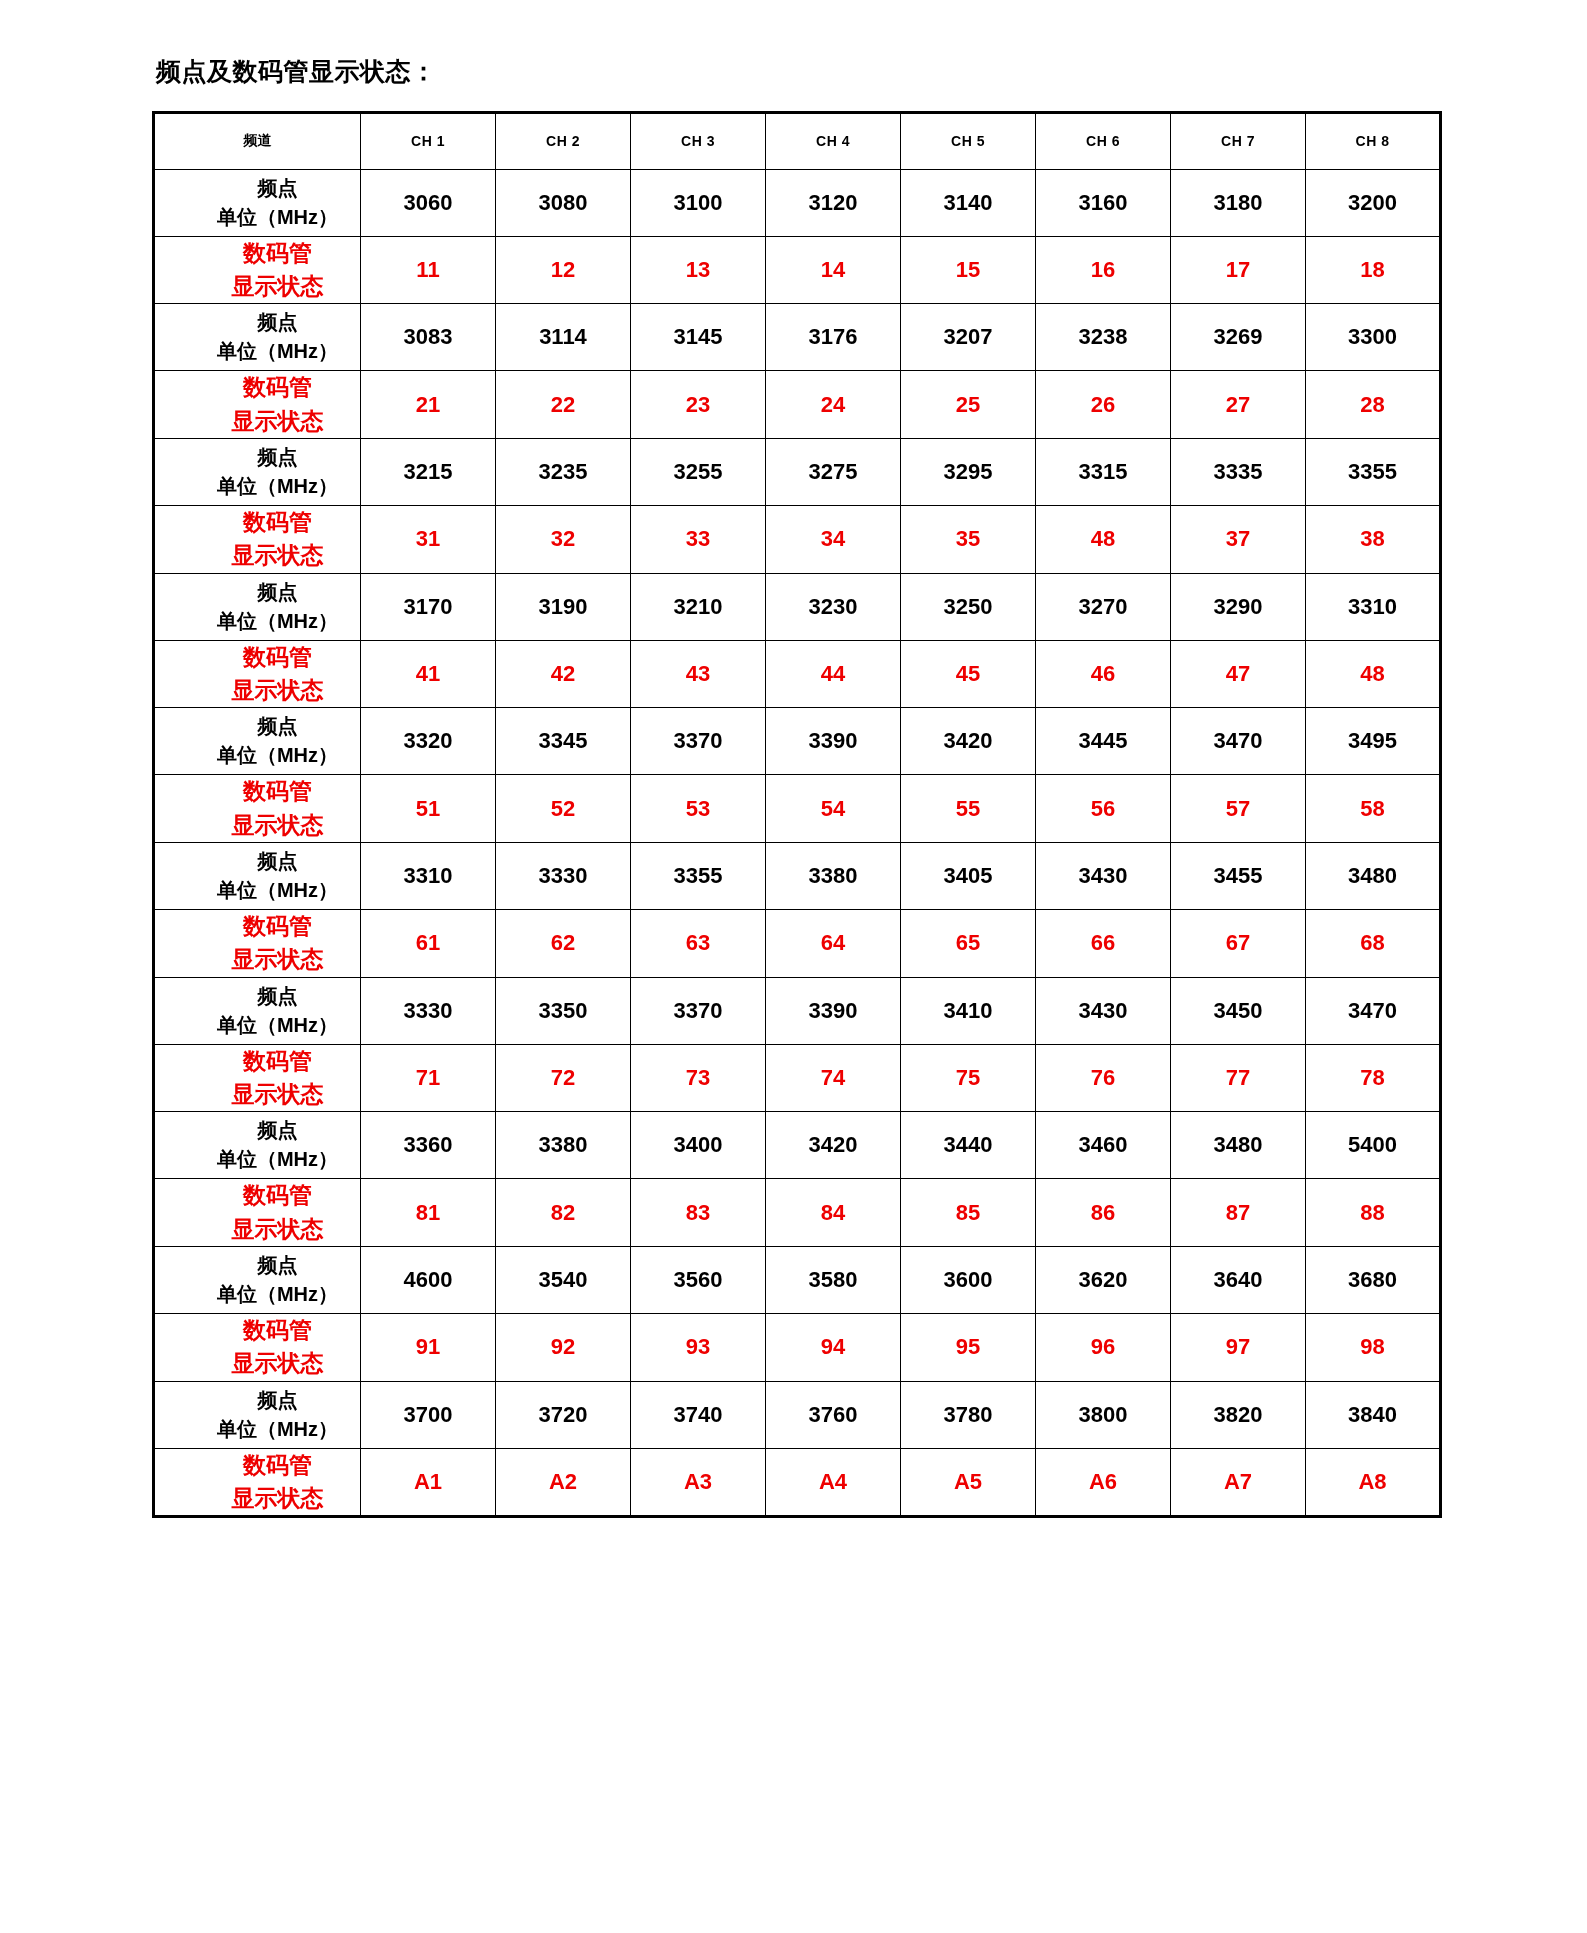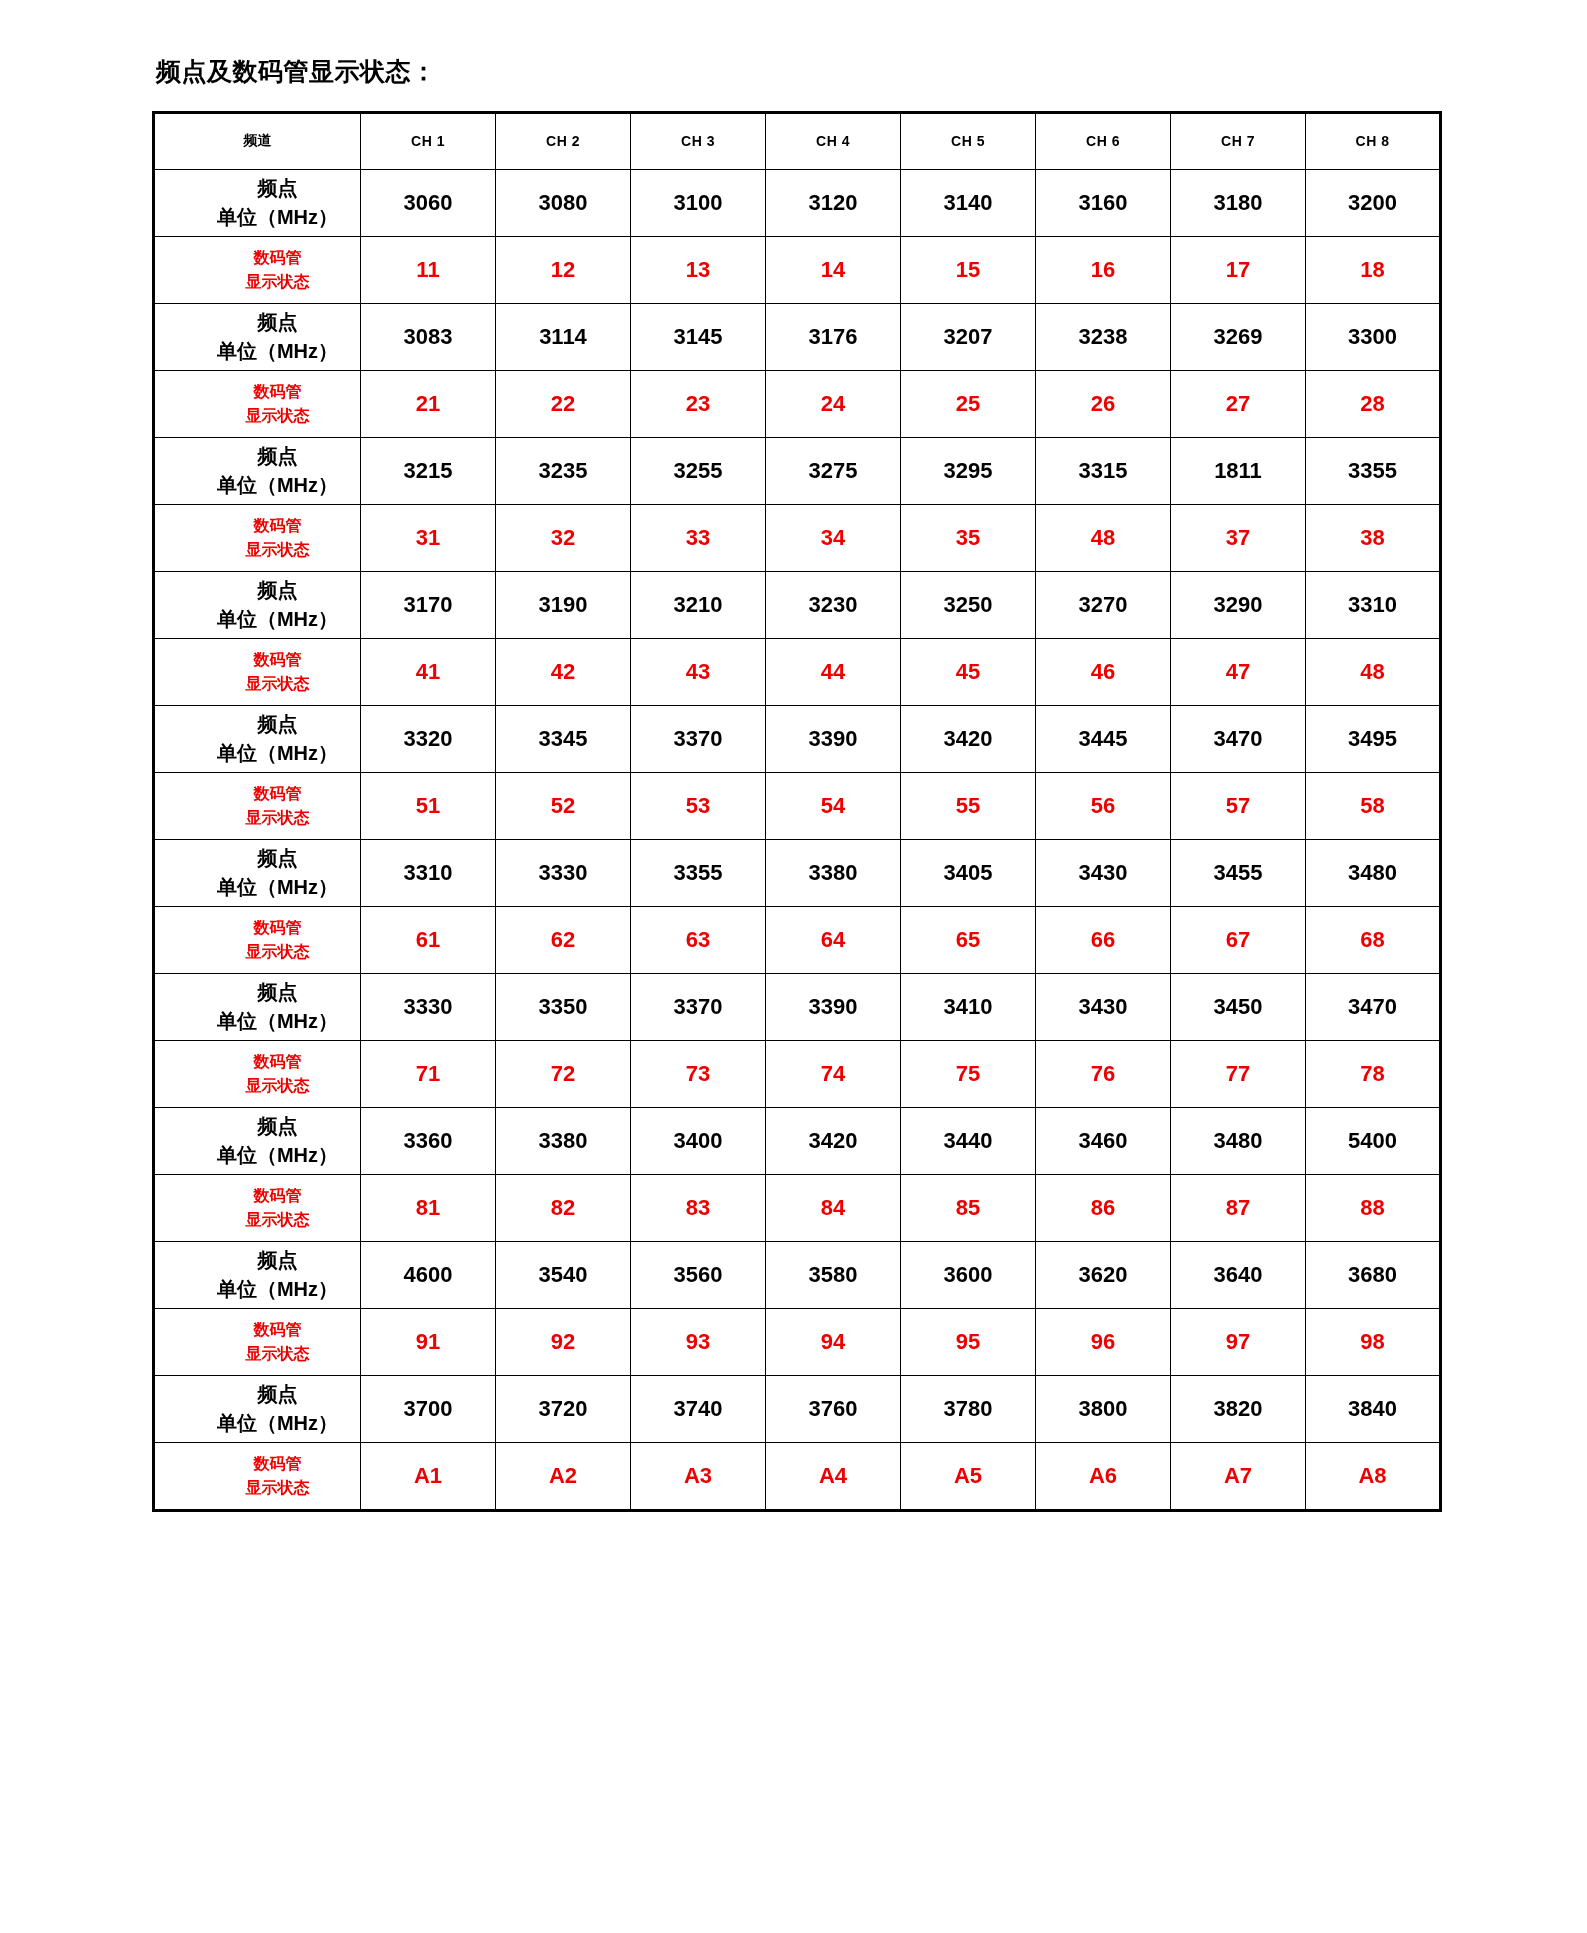--- a/index.html
+++ b/index.html
@@ -76,21 +76,21 @@
     font-family: "Liberation Sans", sans-serif;
     font-weight: 700;
     font-size: 22px;
   }
   .led-row td {
     height: 66px;
     color: #ee0000;
   }
   .led-row .rowlabel {
     font-family: "Liberation Sans", sans-serif;
-    font-size: 16px;
+    font-size: 23px;
     font-weight: 700;
     line-height: 1.45;
     color: #ee0000;
   }
   .led-row .val {
     font-family: "Liberation Sans", sans-serif;
     font-weight: 700;
     font-size: 22px;
     color: #ee0000;
   }
@@ -187,21 +187,21 @@
           <td class="rowlabel">
             <span class="lbl-line">频点</span>
             <span class="lbl-line">单位（MHz）</span>
           </td>
           <td class="val">3215</td>
           <td class="val">3235</td>
           <td class="val">3255</td>
           <td class="val">3275</td>
           <td class="val">3295</td>
           <td class="val">3315</td>
-          <td class="val">1811</td>
+          <td class="val">3335</td>
           <td class="val">3355</td>
         </tr>
         <tr class="led-row">
           <td class="rowlabel">
             <span class="lbl-line">数码管</span>
             <span class="lbl-line">显示状态</span>
           </td>
           <td class="val">31</td>
           <td class="val">32</td>
           <td class="val">33</td>

